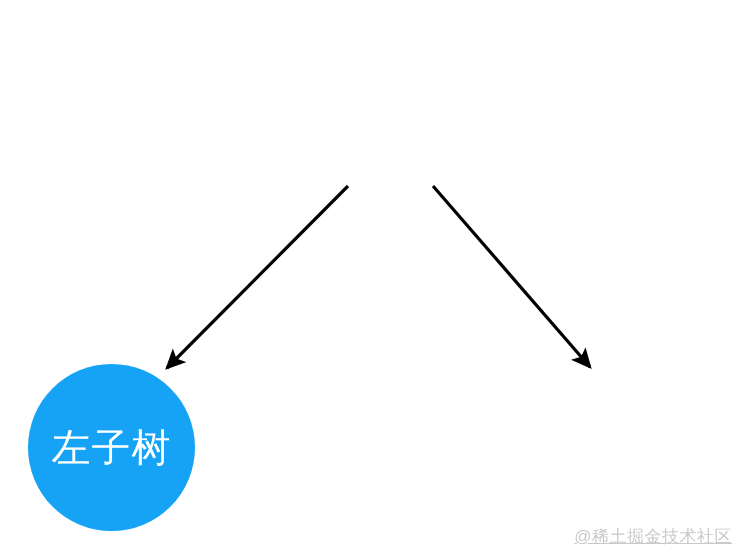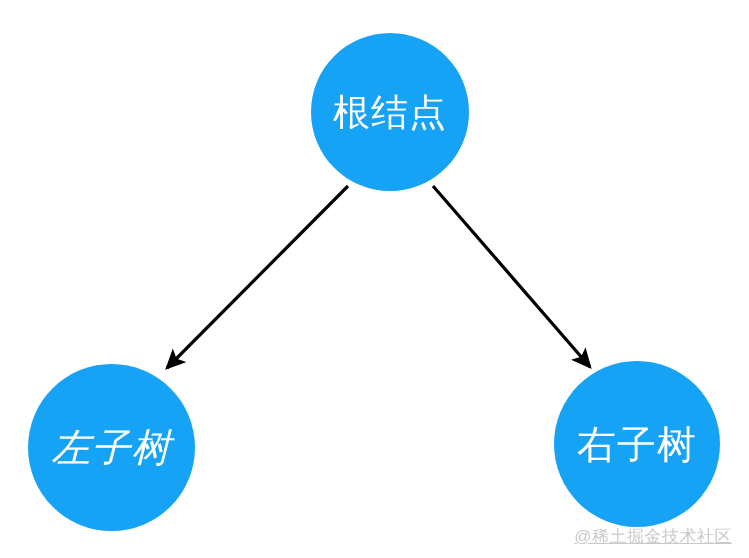--- a/index.html
+++ b/index.html
@@ -52,21 +52,20 @@
     font-size: 37px;
   }
   #node-left {
     left: 28px;
     top: 364px;
     width: 167px;
     height: 167px;
   }
   #node-left .node-label {
     font-size: 39px;
-    font-style: italic;
   }
   #node-right {
     left: 554px;
     top: 361px;
     width: 166px;
     height: 166px;
   }
   #node-right .node-label {
     font-size: 39px;
   }
@@ -91,27 +90,21 @@
   <svg id="edges" viewBox="0 0 749 558" xmlns="http://www.w3.org/2000/svg">
     <defs>
       <marker id="arrowhead" markerWidth="7" markerHeight="7" refX="5.6" refY="3" orient="auto" markerUnits="strokeWidth">
         <path d="M0,0 L6.4,3 L0,6 L1.4,3 Z" fill="#000000"></path>
       </marker>
     </defs>
     <line x1="348" y1="186" x2="167" y2="368" stroke="#000000" stroke-width="3.2" marker-end="url(#arrowhead)"></line>
     <line x1="433" y1="186" x2="590" y2="367" stroke="#000000" stroke-width="3.2" marker-end="url(#arrowhead)"></line>
   </svg>
 
-  <div class="node" id="node-root">
-    <span class="node-label">根结点</span>
-  </div>
 
   <div class="node" id="node-left">
     <span class="node-label">左子树</span>
   </div>
 
-  <div class="node" id="node-right">
-    <span class="node-label">右子树</span>
-  </div>
 
   <div id="watermark">@稀土掘金技术社区</div>
 
 </div>
 
 </body></html>

